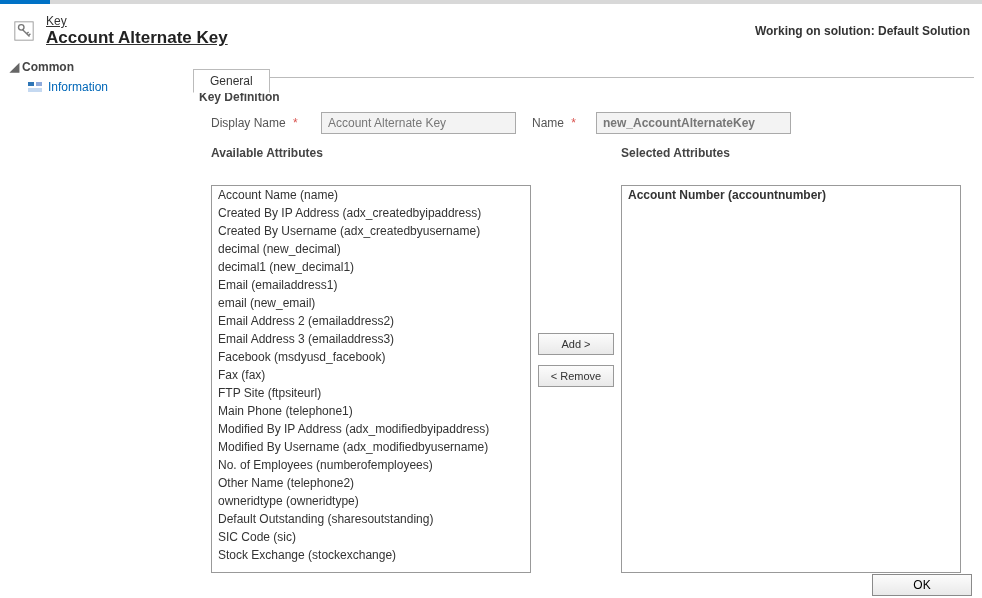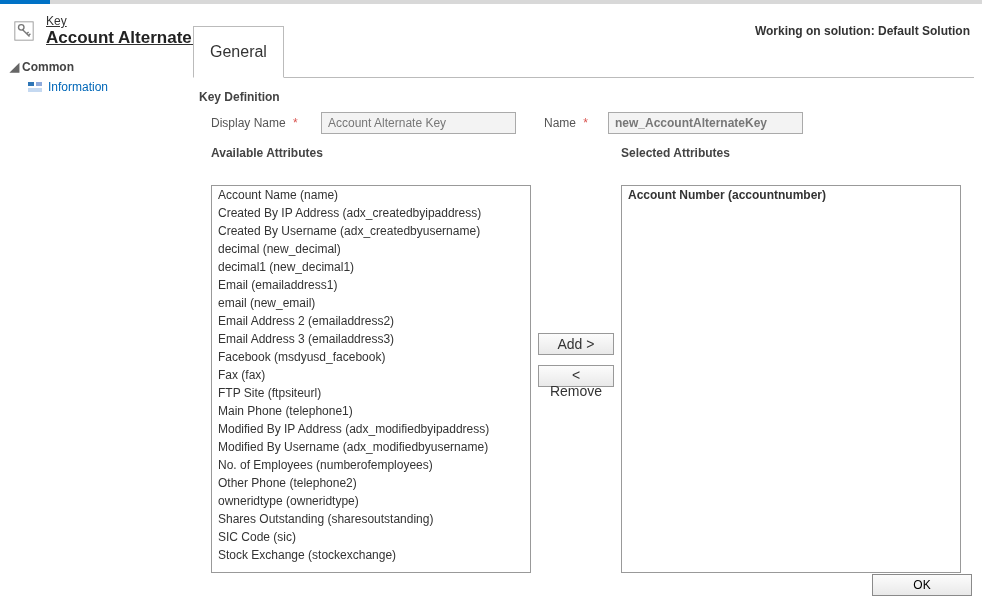--- a/index.html
+++ b/index.html
@@ -95,39 +95,39 @@
   .tabstrip {
     border-bottom: 1px solid #bbb;
     height: 26px;
     display: flex;
     align-items: flex-end;
   }
   .tab {
     border: 1px solid #bbb;
     border-bottom: 1px solid #fff;
     background: #fff;
-    padding: 16px 16px;
-    font-size: 16px;
+    padding: 4px 16px;
+    font-size: 12px;
     position: relative;
-    top: 1px;
+    top: 16px;
     cursor: pointer;
   }
 
   .section-title {
     font-weight: 600;
     font-size: 12px;
     margin: 12px 0 8px 6px;
     color: #444;
   }
 
   .field-row {
     display: flex;
     align-items: center;
     margin: 6px 0 12px 18px;
-    gap: 28px;
+    gap: 16px;
   }
   .field {
     display: flex;
     align-items: center;
   }
   .field label {
     width: 110px;
     color: #555;
   }
   .field .req { color: #d9534f; margin-left: 4px; }
@@ -176,21 +176,21 @@
     flex-direction: column;
     align-items: center;
     justify-content: center;
     gap: 10px;
   }
   button.win {
     width: 76px;
     height: 22px;
     border: 1px solid #999;
     background: linear-gradient(#fcfcfc, #e9e9e9);
-    font-size: 14px;
+    font-size: 11px;
     color: #333;
     cursor: pointer;
   }
 
   .footer {
     position: absolute;
     right: 10px;
     bottom: 2px;
   }
   button.ok {
@@ -291,23 +291,23 @@
             <div class="list-item">email (new_email)</div>
             <div class="list-item">Email Address 2 (emailaddress2)</div>
             <div class="list-item">Email Address 3 (emailaddress3)</div>
             <div class="list-item">Facebook (msdyusd_facebook)</div>
             <div class="list-item">Fax (fax)</div>
             <div class="list-item">FTP Site (ftpsiteurl)</div>
             <div class="list-item">Main Phone (telephone1)</div>
             <div class="list-item">Modified By IP Address (adx_modifiedbyipaddress)</div>
             <div class="list-item">Modified By Username (adx_modifiedbyusername)</div>
             <div class="list-item">No. of Employees (numberofemployees)</div>
-            <div class="list-item">Other Phone (telephone2)</div>
+            <div class="list-item">Other Name (telephone2)</div>
             <div class="list-item">owneridtype (owneridtype)</div>
-            <div class="list-item">Shares Outstanding (sharesoutstanding)</div>
+            <div class="list-item">Default Outstanding (sharesoutstanding)</div>
             <div class="list-item">SIC Code (sic)</div>
             <div class="list-item">Stock Exchange (stockexchange)</div>
           </div>
       </div>
       <div class="btn-col">
         <button class="win">
           <span>Add &gt;</span>
         </button>
         <button class="win">
           <span>&lt; Remove</span>

